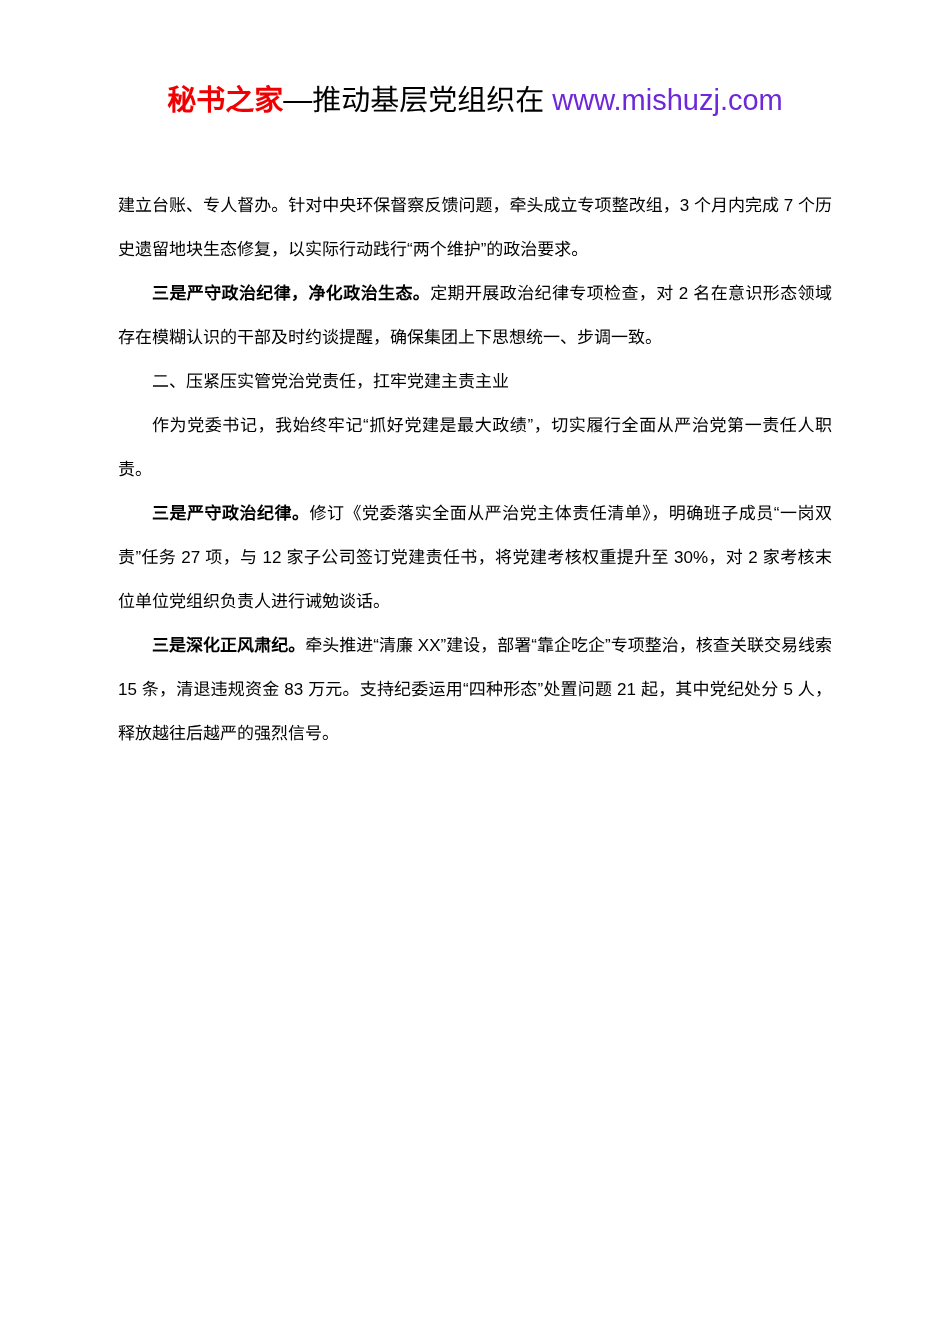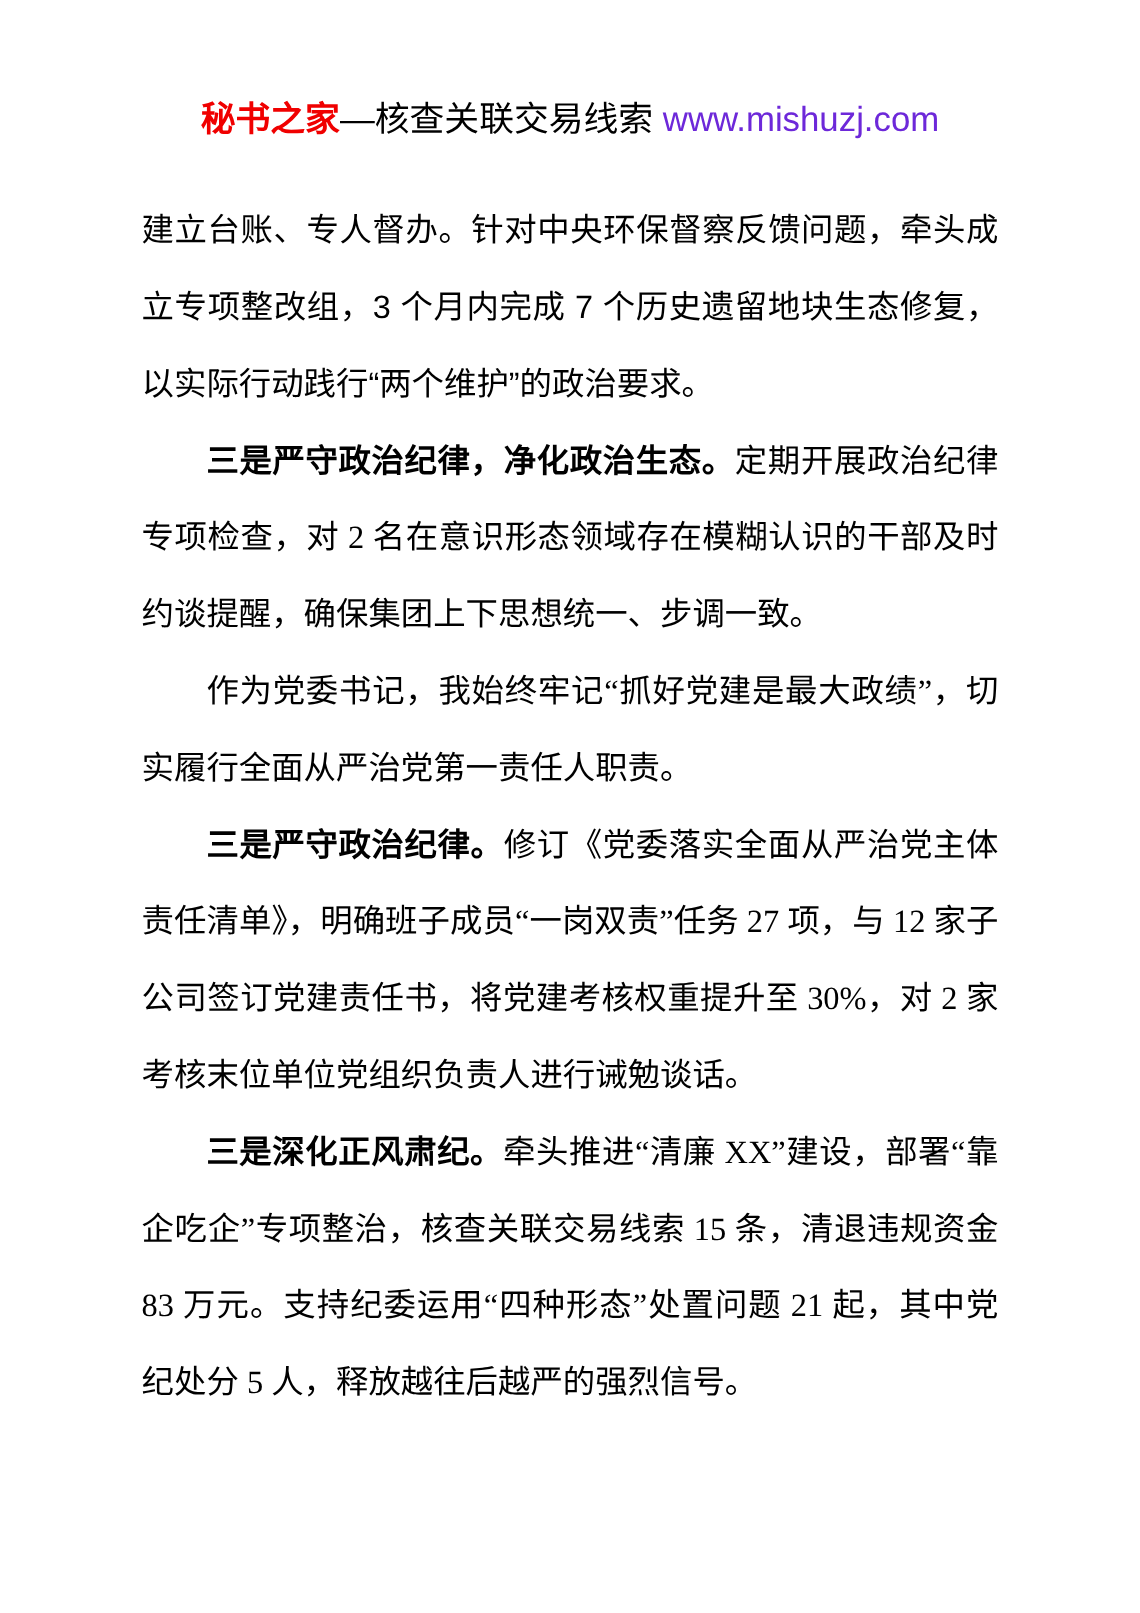--- a/index.html
+++ b/index.html
@@ -32,54 +32,54 @@
   }
   .doc-header .dash,
   .doc-header .tagline {
     color: #000000;
   }
   .doc-header .url {
     margin-left: 8px;
   }
   .content {
     width: 714px;
-    margin: 42px auto 0 auto;
-    font-size: 27px;
-    line-height: 64px;
+    margin: 66px auto 0 auto;
+    font-size: 17px;
+    line-height: 44px;
     text-align: justify;
     text-justify: inter-character;
     word-break: break-all;
   }
   .content p {
     margin: 0;
     padding: 0;
   }
   .content p.indent {
     text-indent: 2em;
-    font-family: Liberation Serif, serif;
   }
   .content .lead {
     font-weight: bold;
   }
 </style>
 </head>
 <body>
 
 <div class="page">
 
   <div class="doc-header">
-    <span class="brand" style="color: rgb(240, 0, 0);">秘书之家</span><span class="dash">—</span><span class="tagline">核查关联交易线索</span><span class="url" style="color: #6d28d9;">www.mishuzj.com</span>
+    <span class="brand" style="color: rgb(240, 0, 0);">秘书之家</span><span class="dash">—</span><span class="tagline">推动基层党组织在</span><span class="url" style="color: #6d28d9;">www.mishuzj.com</span>
   </div>
 
   <div class="content">
 
     <p><span>建立台账、专人督办。针对中央环保督察反馈问题，牵头成立专项整改组，3 个月内完成 7 个历史遗留地块生态修复，以实际行动践行“两个维护”的政治要求。</span></p>
 
     <p class="indent"><span class="lead">三是严守政治纪律，净化政治生态。</span><span>定期开展政治纪律专项检查，对 2 名在意识形态领域存在模糊认识的干部及时约谈提醒，确保集团上下思想统一、步调一致。</span></p>
 
+    <p class="indent"><span>二、压紧压实管党治党责任，扛牢党建主责主业</span></p>
 
     <p class="indent"><span>作为党委书记，我始终牢记“抓好党建是最大政绩”，切实履行全面从严治党第一责任人职责。</span></p>
 
     <p class="indent"><span class="lead">三是严守政治纪律。</span><span>修订《党委落实全面从严治党主体责任清单》，明确班子成员“一岗双责”任务 27 项，与 12 家子公司签订党建责任书，将党建考核权重提升至 30%，对 2 家考核末位单位党组织负责人进行诫勉谈话。</span></p>
 
 
     <p class="indent"><span class="lead">三是深化正风肃纪。</span><span>牵头推进“清廉 XX”建设，部署“靠企吃企”专项整治，核查关联交易线索 15 条，清退违规资金 83 万元。支持纪委运用“四种形态”处置问题 21 起，其中党纪处分 5 人，释放越往后越严的强烈信号。</span></p>
 
   </div>
 

